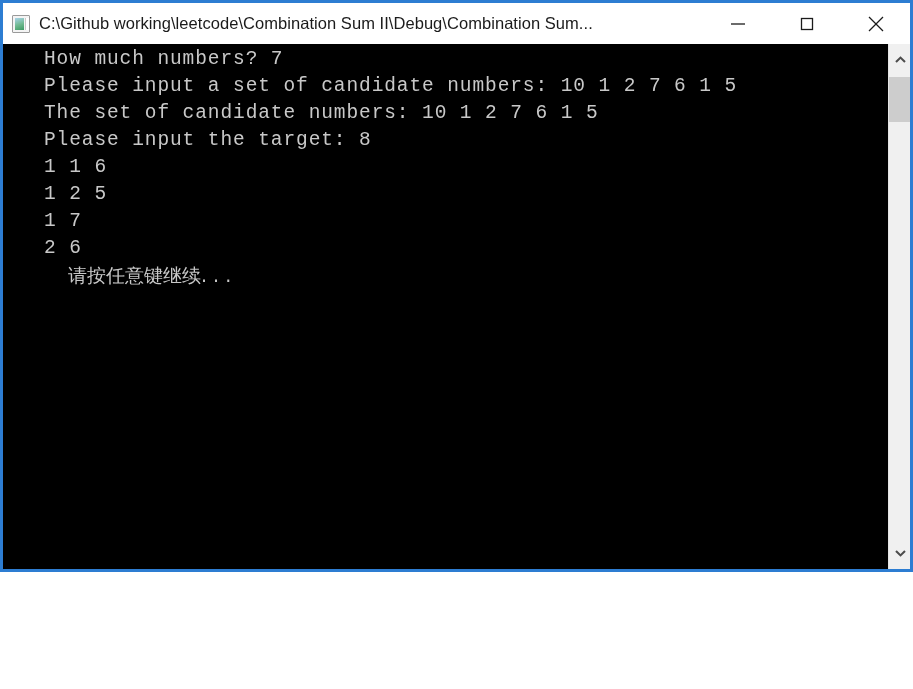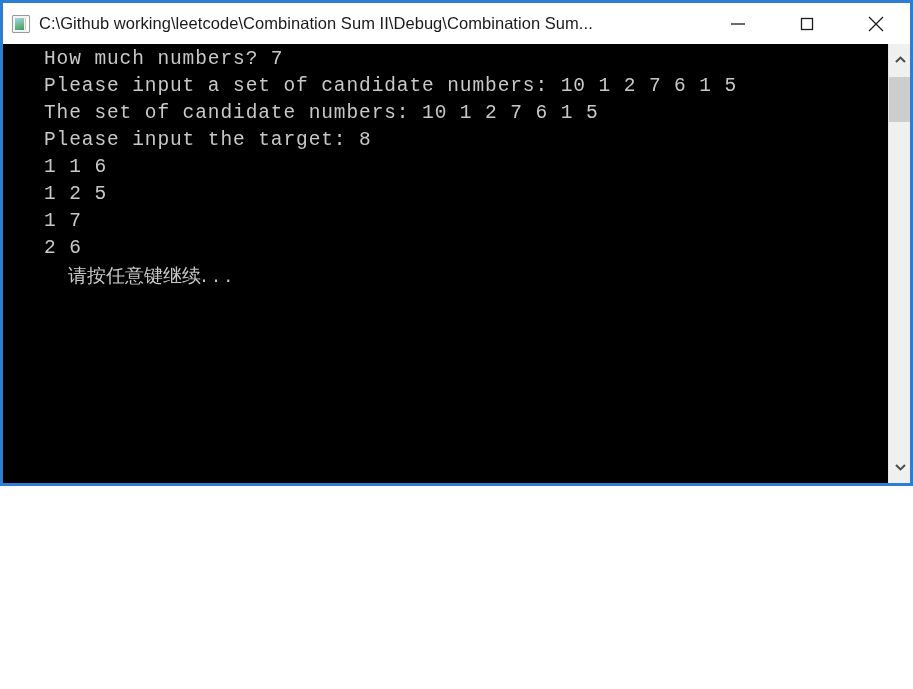--- a/index.html
+++ b/index.html
@@ -13,21 +13,21 @@
     height: 689px;
     overflow: hidden;
     font-family: "Liberation Sans", sans-serif;
   }
 
   
   .window {
     position: absolute;
     left: 0; top: 0;
     width: 913px;
-    height: 486px;
+    height: 572px;
     box-sizing: border-box;
     border: 3px solid #2d7dd2;
     background: #000000;
     overflow: hidden;
   }
 
   
   .titlebar {
     position: absolute;
     left: 0; top: 0;

